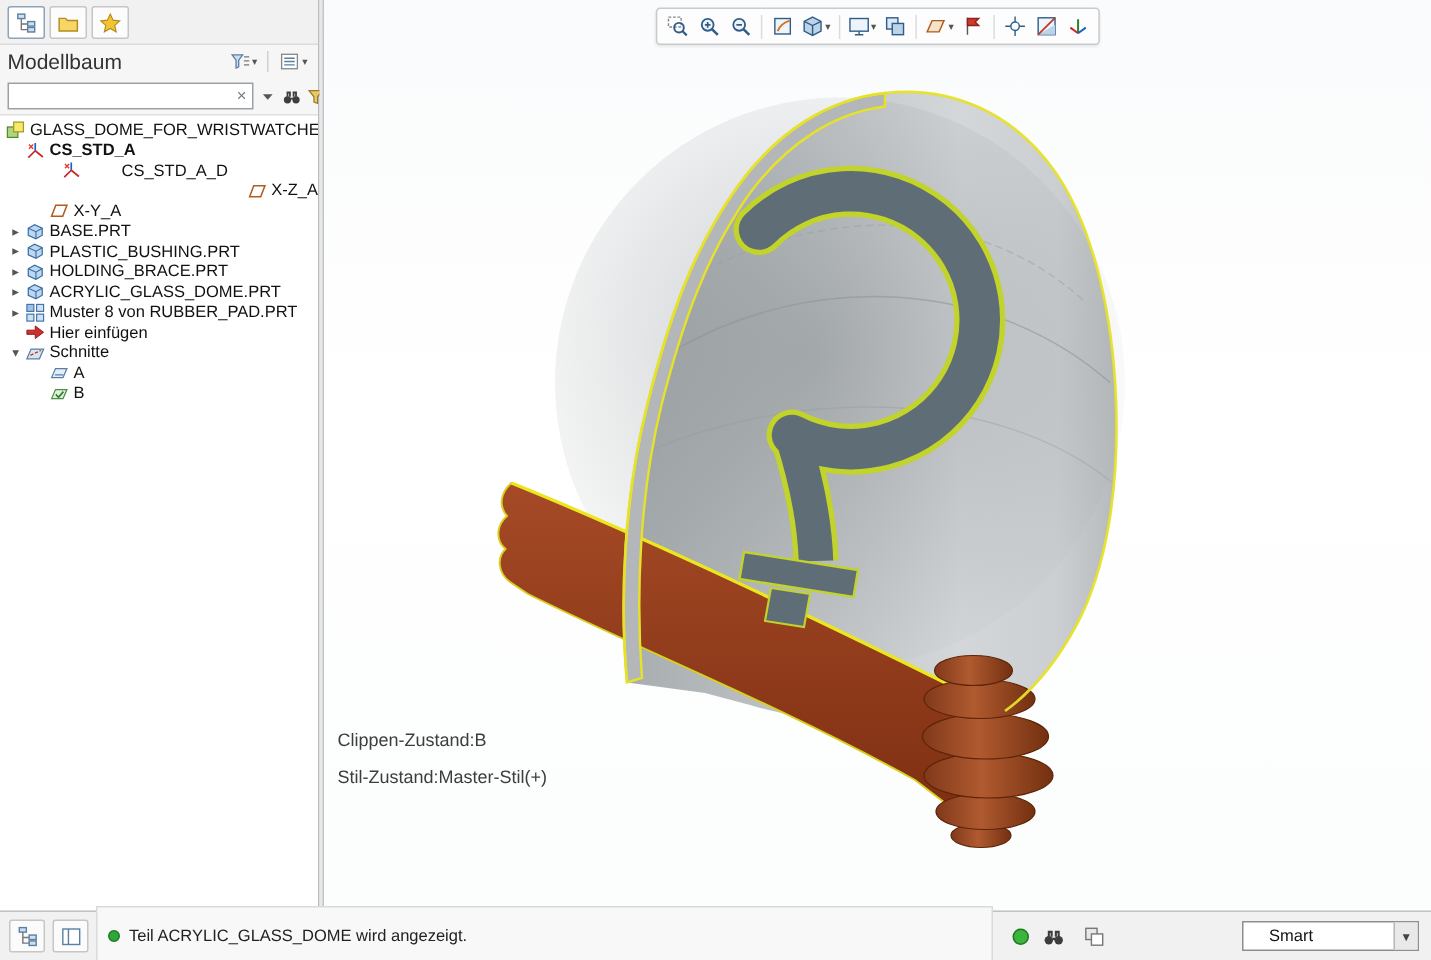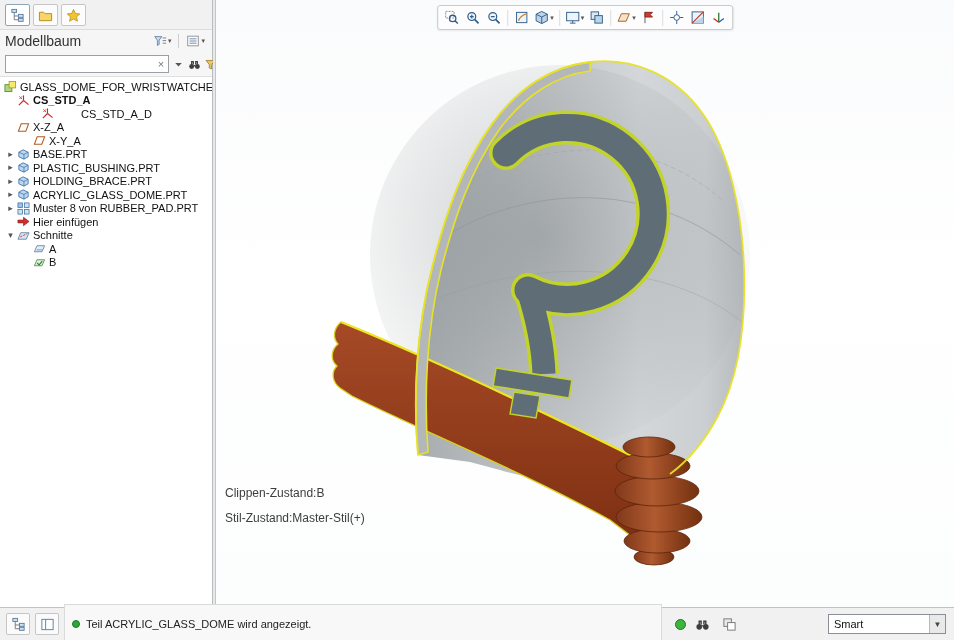--- a/index.html
+++ b/index.html
@@ -55,21 +55,21 @@
   .sb-btn{width:24px;height:22px;border:1px solid #c6c6c6;background:#fbfbfb;border-radius:2px;display:flex;align-items:center;justify-content:center;cursor:pointer;}
   .sb-btn .icon{width:15px;height:15px;}
   .msg-strip{width:598px;height:40px;background:#f8f8f8;border:1px solid #dadada;display:flex;align-items:center;padding:0 7px;gap:6px;}
   .msg-dot{width:8px;height:8px;border-radius:50%;background:#2fa63a;border:1px solid #1c7a24;flex:0 0 8px;}
   .msg-text{font-size:11px;color:#222;white-space:nowrap;overflow:hidden;}
   .status-dot{width:11px;height:11px;border-radius:50%;background:#3cb53c;border:1px solid #1d7a1d;margin-left:8px;}
   .flat-btn{width:22px;height:20px;display:flex;align-items:center;justify-content:center;cursor:pointer;border:1px solid transparent;border-radius:2px;}
   .flat-btn .icon{width:15px;height:15px;}
   .sb-spacer{flex:1;}
   .combobox{width:118px;height:20px;border:1px solid #8a9096;background:#fff;display:flex;align-items:center;cursor:pointer;margin-right:2px;}
-  .combobox .cb-label{flex:1;font-size:11px;padding:0 5px;color:#111;}
+  .combobox .cb-label{flex:1;font-size:11px;padding:0 5px;color:#111;margin-left:12px;}
   .combobox .cb-caret{width:16px;height:100%;background:#e9e9e9;border-left:1px solid #b5b9bc;display:flex;align-items:center;justify-content:center;font-size:8px;color:#444;}
 
   .icon svg{width:100%;height:100%;display:block;}
 </style>
 </head>
 <body>
 
 <div class="sidebar">
   <div class="tabs-row">
     <div class="tab-btn active">
@@ -185,21 +185,21 @@
         <span class="ticon">
           <svg viewBox="0 0 14 14">
             <path d="M7 7V1.5" stroke="#1565c0" stroke-width="1.2"></path>
             <path d="M7 7L2 12" stroke="#c62828" stroke-width="1.2"></path>
             <path d="M7 7l5.5 4.5" stroke="#c62828" stroke-width="1.2"></path>
             <path d="M2.5 2.5l3 3M5.5 2.5l-3 3" stroke="#e53935" stroke-width="1"></path>
           </svg>
         </span>
         <span class="tlabel">CS_STD_A_D</span>
       </div>
-      <div class="tree-row" style="padding-left: 4px;">
+      <div class="tree-row" style="padding-left: 4px; justify-content: flex-end;">
         <span class="expander"></span>
         <span class="ticon">
           <svg viewBox="0 0 14 14">
             <path d="M1.5 11L4.5 3h8l-3 8z" fill="#fff" stroke="#b15a1e" stroke-width="1.1"></path>
           </svg>
         </span>
         <span class="tlabel">X-Z_A</span>
       </div>
       <div class="tree-row" style="padding-left: 20px;">
         <span class="expander"></span>

